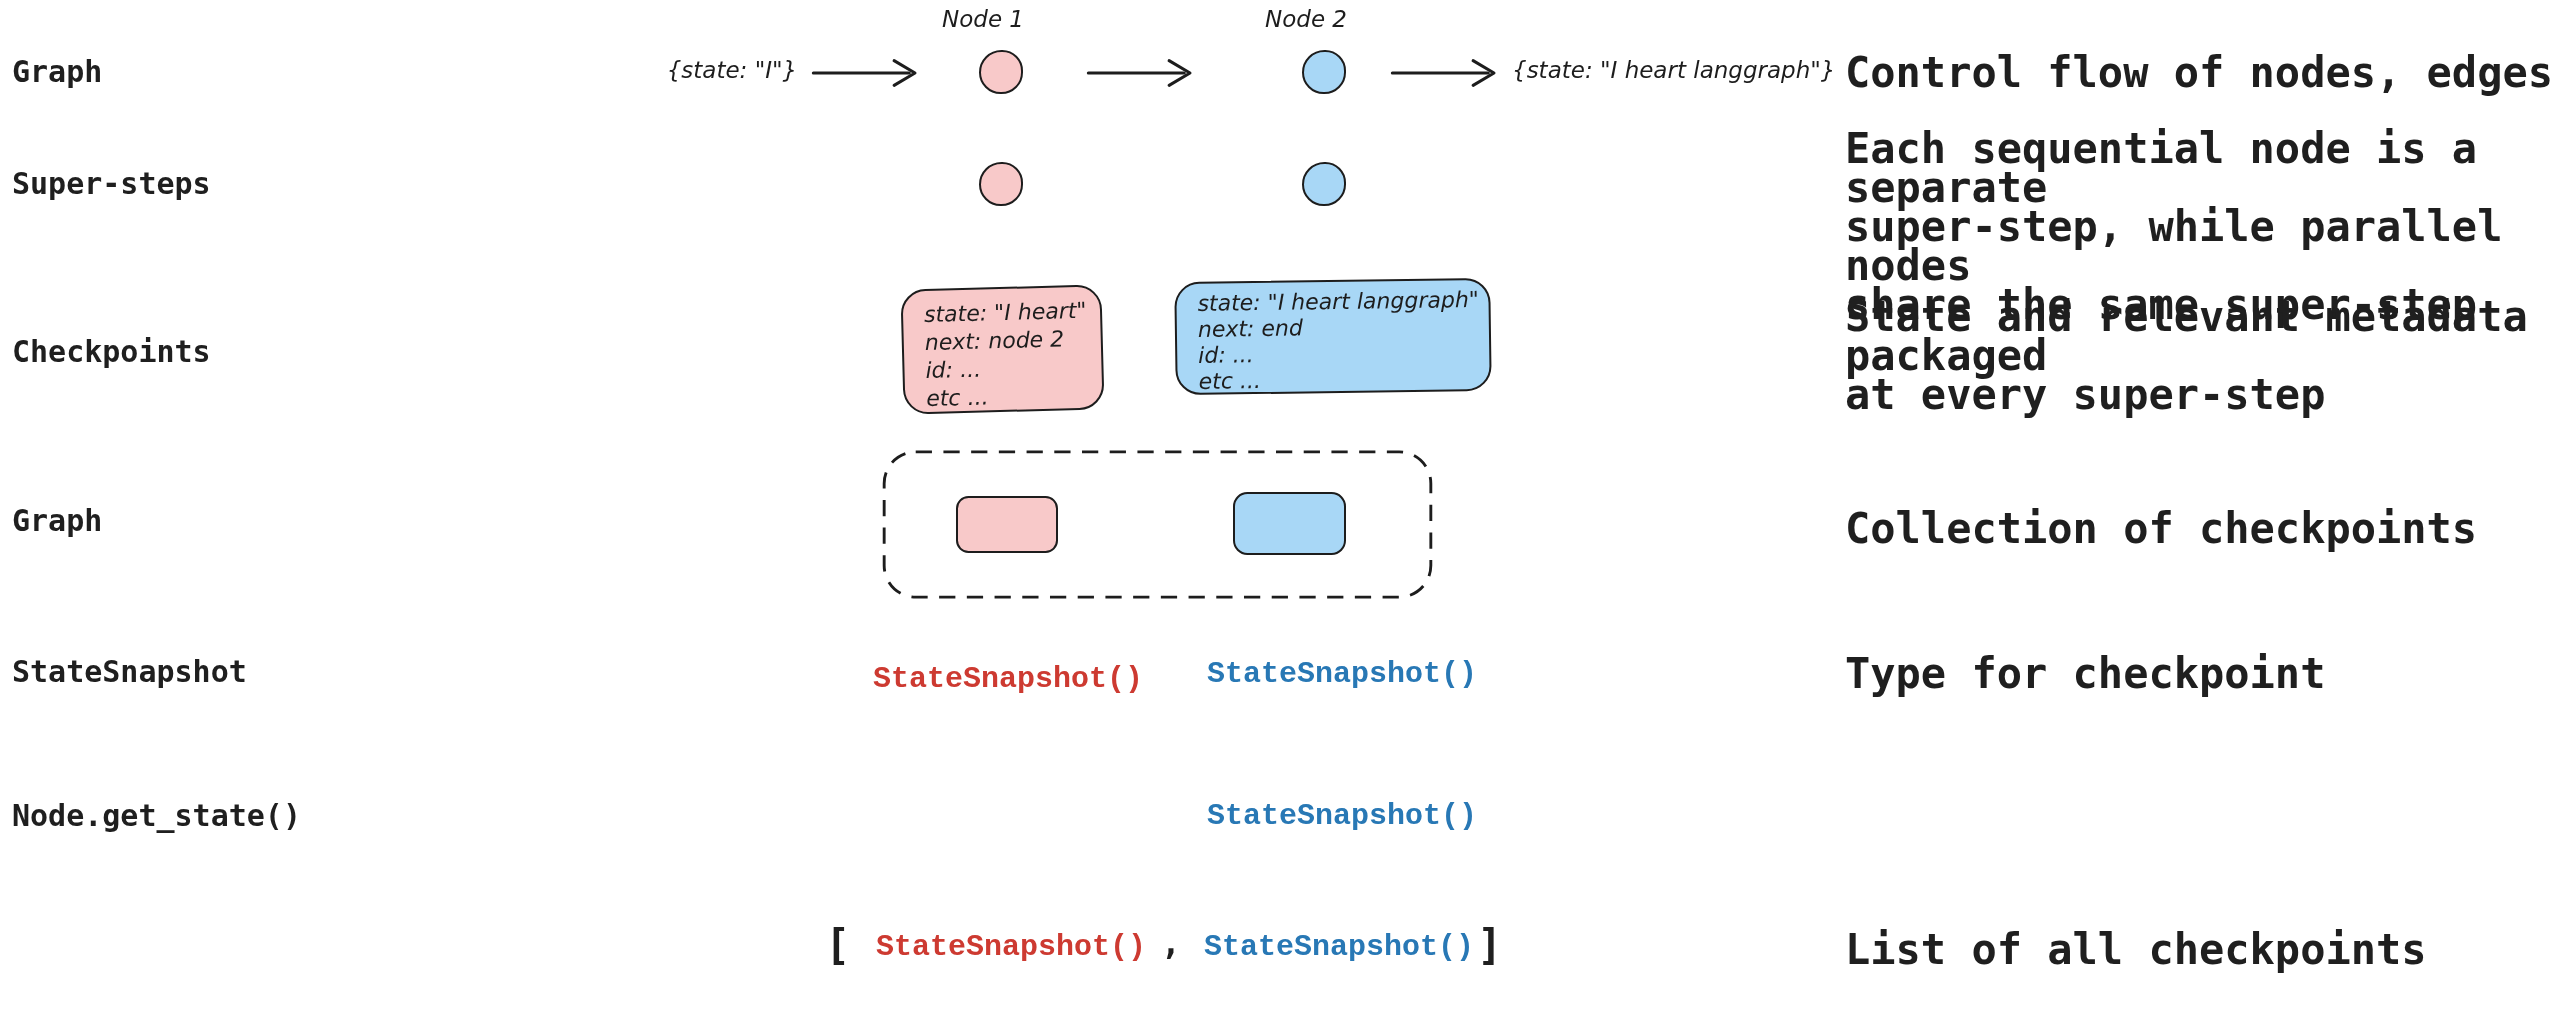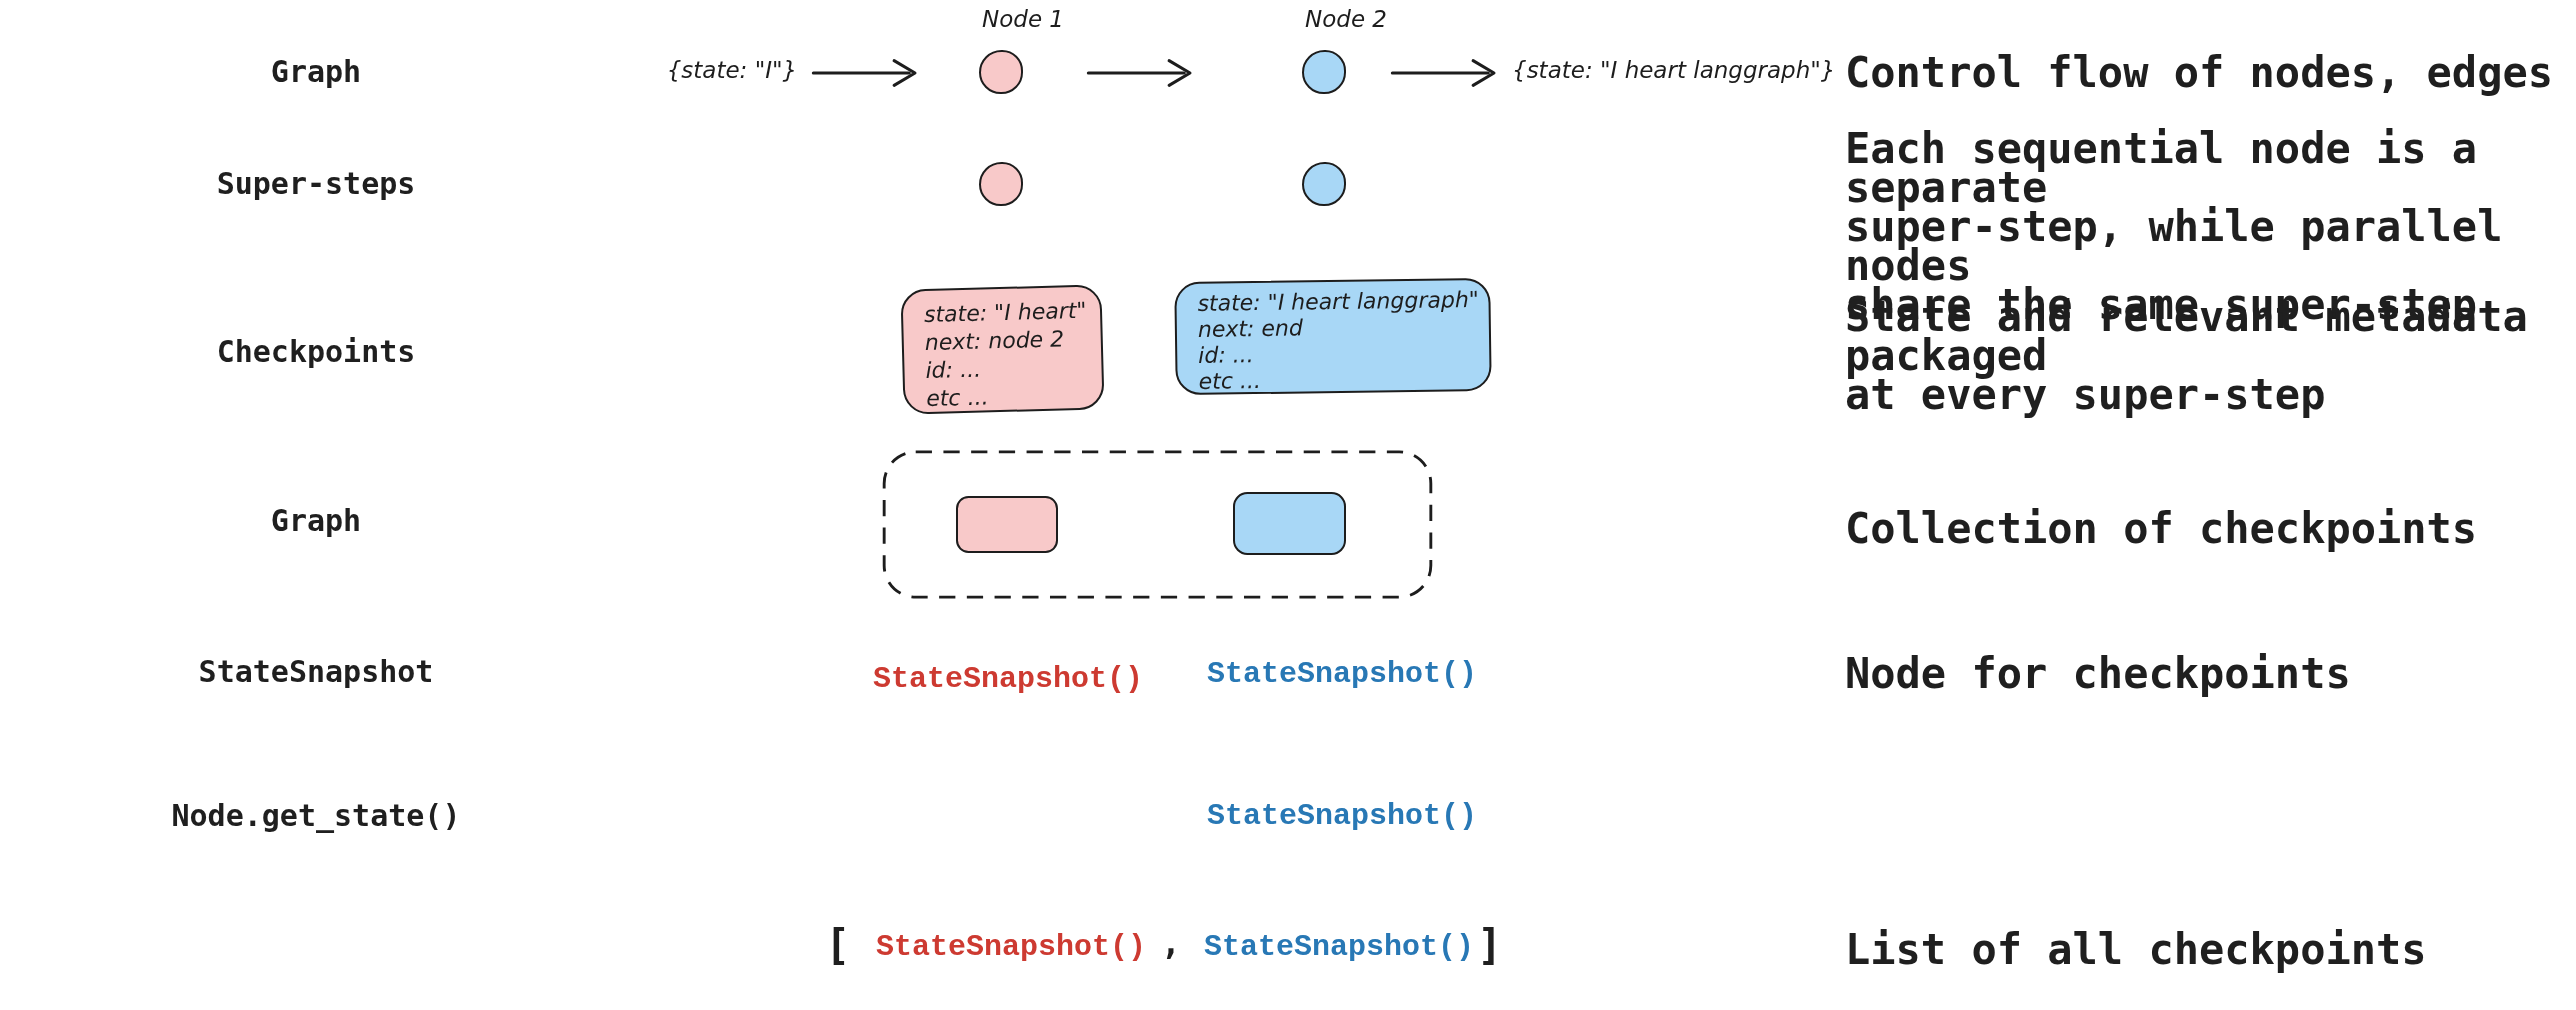--- a/index.html
+++ b/index.html
@@ -2,35 +2,35 @@
 <html><head>
 <meta charset="utf-8">
 <style>
   html,body{margin:0;padding:0;background:#ffffff;}
   #canvas{
     position:relative;width:2576px;height:1010px;background:#ffffff;
     font-family:"DejaVu Sans Mono","Liberation Mono",monospace;color:#1d1d1d;overflow:hidden;
   }
   
   .lbl{
-    position:absolute;left:0;width:632px;text-align:center;
+    position:absolute;left:12px;width:632px;text-align:left;
     font-size:30px;line-height:36px;font-weight:700;color:#1f1f1f;white-space:nowrap;
   }
   
   .desc{
     position:absolute;left:1845px;width:708px;
     font-size:42px;line-height:39px;font-weight:700;color:#1f1f1f;white-space:pre-line;
   }
   
   .hand{
     position:absolute;font-family:"DejaVu Sans","Liberation Sans",sans-serif;
     font-style:italic;color:#1d1d1d;
   }
   .state-io{font-size:23px;text-align:center;white-space:nowrap;}
-  .node-lbl{font-size:23px;text-align:right;white-space:nowrap;}
+  .node-lbl{font-size:23px;text-align:left;white-space:nowrap;}
   .chktext{font-size:22px;line-height:28px;white-space:pre-line;}
   
   .circle{
     position:absolute;width:44px;height:44px;box-sizing:border-box;
     border:2.9px solid #1d1d1d;border-radius:52% 48% 50% 50%;
   }
   .pink{background:#f8c9c9;}
   .blue{background:#a8d7f6;}
   
   .card{
@@ -61,21 +61,21 @@
   <div class="lbl" style="top:654px">StateSnapshot</div>
   <div class="lbl" style="top:798px">Node.get_state()</div>
 
   <div class="desc" style="top:53px">Control flow of nodes, edges</div>
   <div class="desc" style="top:129px">Each sequential node is a separate
 super-step, while parallel nodes
 share the same super-step</div>
   <div class="desc" style="top:297px">State and relevant metadata packaged
 at every super-step</div>
   <div class="desc" style="top:509px">Collection of checkpoints</div>
-  <div class="desc" style="top:654px">Node for checkpoints</div>
+  <div class="desc" style="top:654px">Type for checkpoint</div>
   <div class="desc" style="top:930px">List of all checkpoints</div>
 
   <div class="hand state-io" style="left:646px;top:57px;width:172px">{state: "I"}</div>
 
   <div class="arrow" style="left:810px;top:54px">
     <svg width="115" height="38" viewBox="0 0 120 40">
       <path d="M3 20 H104" stroke="#1d1d1d" stroke-width="3.2" stroke-linecap="round" fill="none"></path>
       <path d="M88 7 L110 20 L88 33" stroke="#1d1d1d" stroke-width="3.2" stroke-linecap="round" stroke-linejoin="round" fill="none"></path>
     </svg>
   </div>

